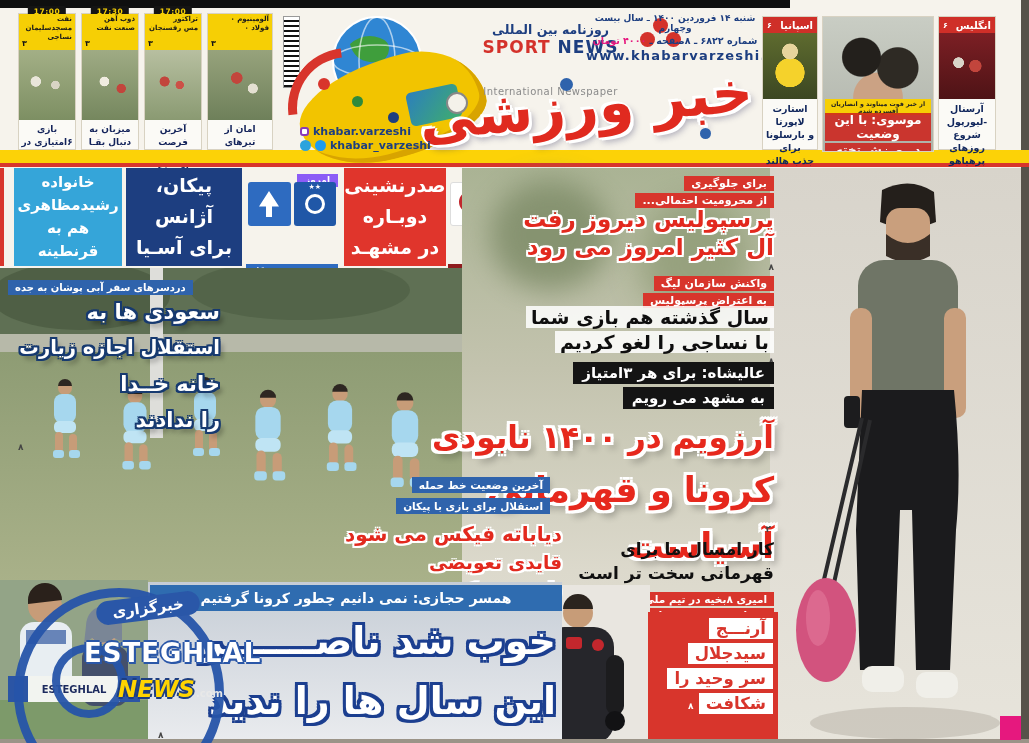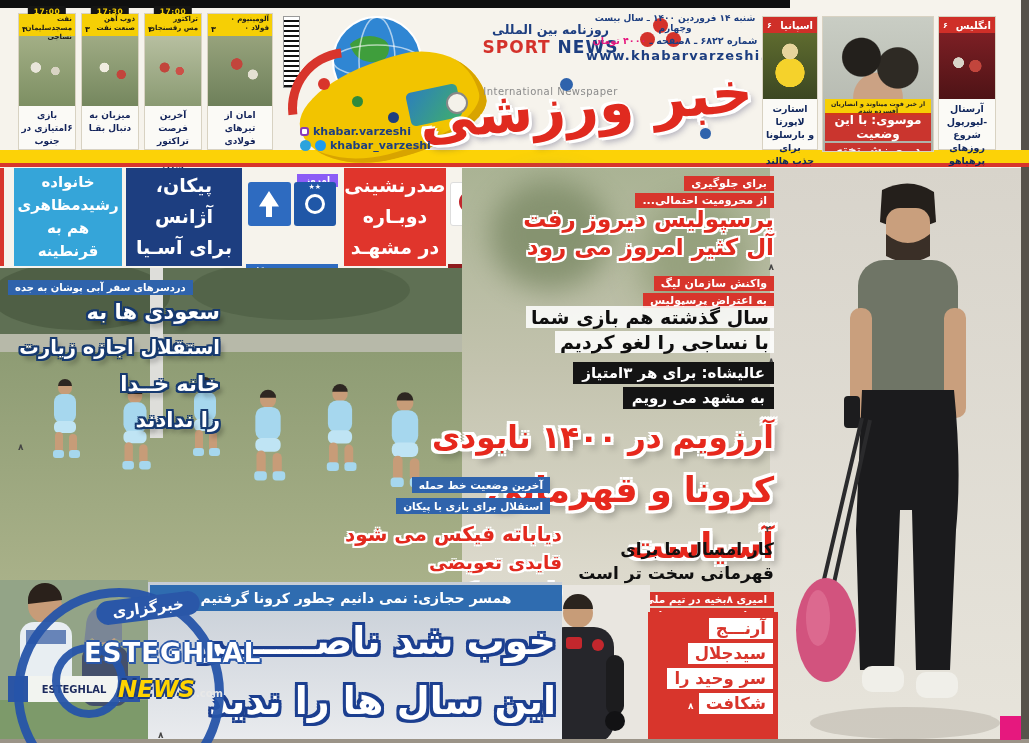--- a/index.html
+++ b/index.html
@@ -4,21 +4,21 @@
 <style>
   html,body{margin:0;padding:0;background:#555;}
   *{box-sizing:border-box;font-family:"DejaVu Sans",sans-serif;}
   .page{position:relative;width:1029px;height:743px;background:#f6f3ec;overflow:hidden;margin:0 auto;}
   .abs{position:absolute;}
   
   .tvbox{position:absolute;top:13px;height:137px;background:#fbfaf6;border:1px solid #d8d2c2;}
   .tvbadge{position:absolute;top:-8px;left:50%;transform:translateX(-50%);background:#141414;color:#f6cf05;
            font-size:7.5px;font-weight:700;padding:1px 6px;border-radius:2px;letter-spacing:.5px;}
   .tvbadge:empty{display:none;}
-  .tvhead{height:22px;background:#f6cf05;direction:rtl;text-align:right;padding:1px 3px 0 2px;
+  .tvhead{height:36px;background:#f6cf05;direction:rtl;text-align:right;padding:1px 3px 0 2px;
           font-size:7px;line-height:9px;font-weight:800;color:#191919;position:relative;}
   .tvch{position:absolute;left:3px;bottom:2px;font-size:8px;font-weight:900;color:#141414;}
   .tvphoto{height:70px;}
   .ph-g1{background:radial-gradient(circle at 30% 45%,#e9e6da 9%,transparent 10%),radial-gradient(circle at 65% 50%,#d9d4c4 8%,transparent 9%),linear-gradient(180deg,#a3af86,#7d8f63);}
   .ph-g2{background:radial-gradient(circle at 40% 45%,#f0ece0 9%,transparent 10%),radial-gradient(circle at 70% 55%,#c2453c 8%,transparent 9%),linear-gradient(180deg,#9fab84,#75875e);}
   .ph-g3{background:radial-gradient(circle at 35% 45%,#c2453c 9%,transparent 10%),radial-gradient(circle at 62% 50%,#cc5047 8%,transparent 9%),linear-gradient(180deg,#b7bfa0,#8a9a72);}
   .ph-g4{background:radial-gradient(circle at 45% 40%,#c2453c 10%,transparent 11%),radial-gradient(circle at 70% 55%,#e4e0d2 8%,transparent 9%),linear-gradient(180deg,#97a37c,#6e805a);}
   .tvcap{height:44px;direction:rtl;text-align:center;font-size:9px;line-height:13px;font-weight:800;color:#13235a;padding:3px 1px;}
   .barcode{position:absolute;left:283px;top:16px;width:17px;height:72px;
            background:repeating-linear-gradient(0deg,#111 0 2px,#fff 2px 5px);border:1px solid #999;}

